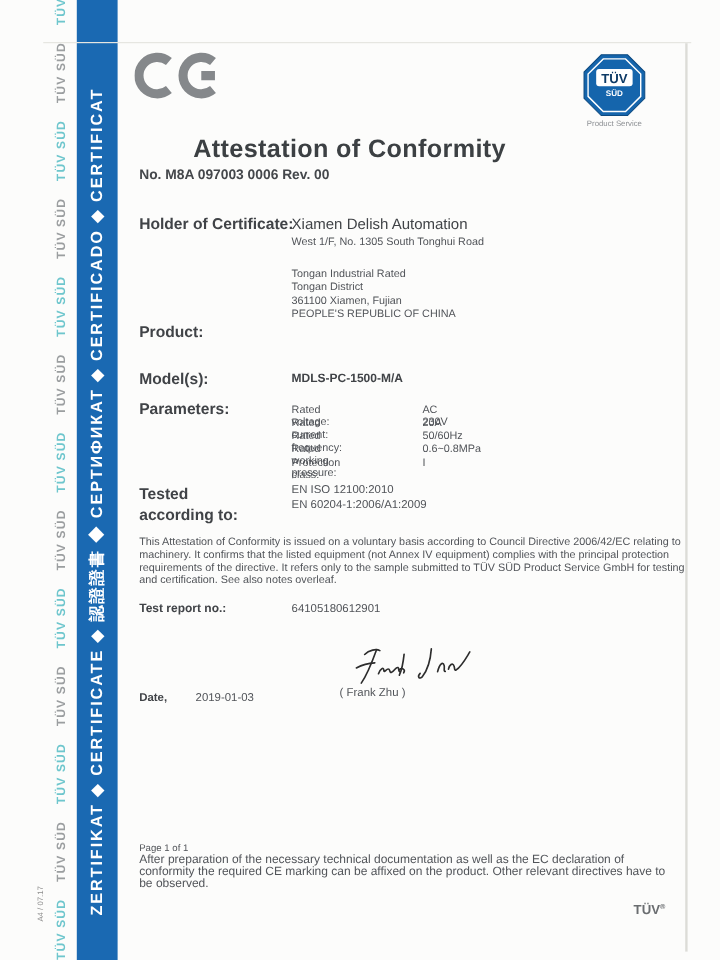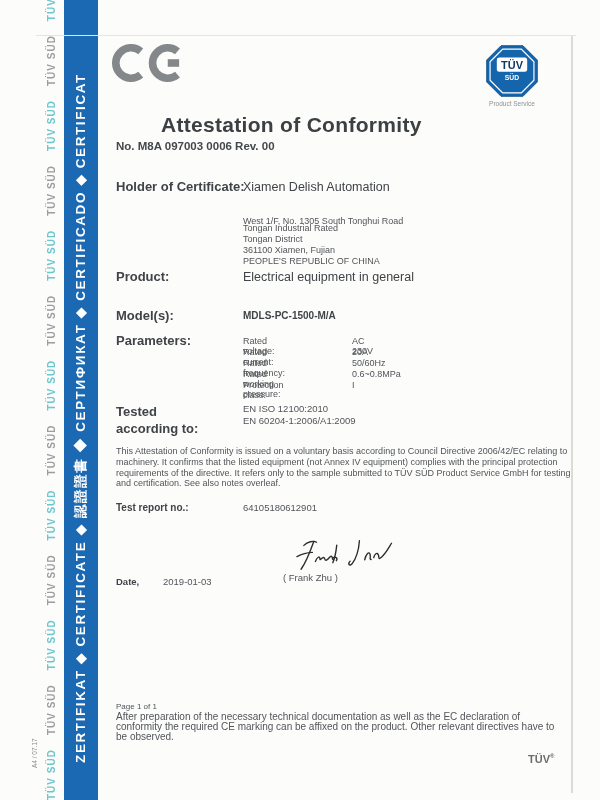--- a/index.html
+++ b/index.html
@@ -105,28 +105,27 @@
       <text x="32" y="43" text-anchor="middle" font-family="Liberation Sans, sans-serif" font-size="8" font-weight="bold" fill="#ffffff">SÜD</text>
     </svg>
   </div>
   <div class="logo-caption">Product Service</div>
 
   <div class="title">Attestation of Conformity</div>
   <div class="certno">No. M8A 097003 0006 Rev. 00</div>
 
   <div class="lbl" style="top:179px;">Holder of Certificate:</div>
   <div class="val-col bold-lg" style="top:179px;">Xiamen Delish Automation</div>
-  <div class="val-col addr" style="top:216px;">West 1/F, No. 1305 South Tonghui Road</div>
+  <div class="val-col addr" style="top:196px;">West 1/F, No. 1305 South Tonghui Road</div>
   <div class="val-col addr" style="top:223px;">Tongan Industrial Rated</div>
   <div class="val-col addr" style="top:234px;">Tongan District</div>
   <div class="val-col addr" style="top:245px;">361100 Xiamen, Fujian</div>
   <div class="val-col addr" style="top:256px;">PEOPLE'S REPUBLIC OF CHINA</div>
 
   <div class="lbl" style="top:269px;">Product:</div>
-  <div class="val-col bold-lg" style="top:269px;">Electrical equipment in general</div>
 
   <div class="lbl" style="top:308px;">Model(s):</div>
   <div class="val-col model-val" style="top:310px;">MDLS-PC-1500-M/A</div>
 
   <div class="lbl" style="top:333px;">Parameters:</div>
   <div>
     <div class="param-row" style="top:336px;">
       <span class="param-name">Rated voltage:</span>
       <span class="param-val">AC 230V</span>
     </div>

